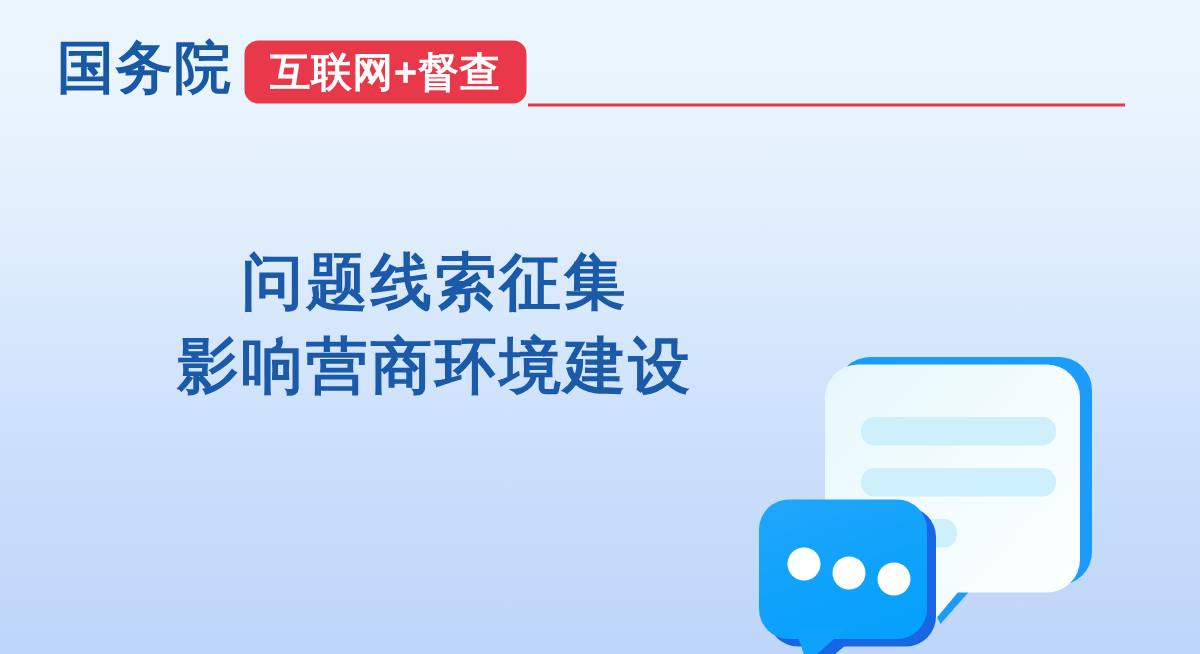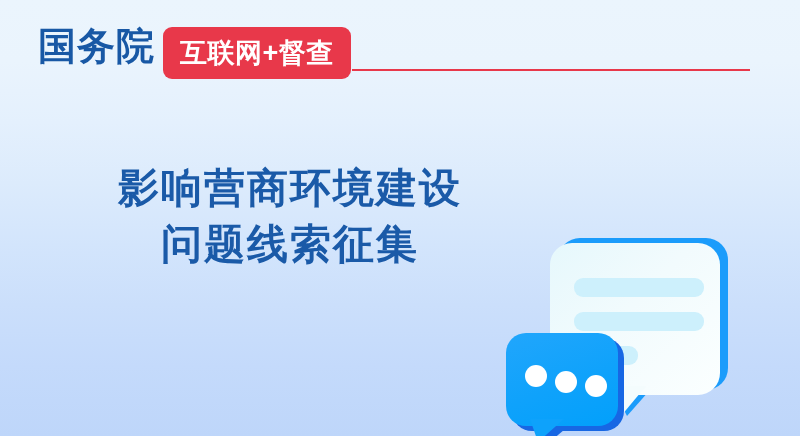--- a/index.html
+++ b/index.html
@@ -48,21 +48,21 @@
     line-height: 44px;
     letter-spacing: 1px;
     color: #1858a5;
     white-space: nowrap;
   }
 
   #badge {
     position: absolute;
     left: 163px;
     top: 27px;
-    height: 52px;
+    height: 42px;
     padding: 0 17px;
     display: flex;
     align-items: center;
     background: #e8384a;
     border-radius: 9px;
     box-sizing: border-box;
   }
 
   #badge-label {
     font-size: 27px;
@@ -221,22 +221,22 @@
     <div id="org-title">国务院</div>
 
     <div id="badge">
       <span id="badge-label">互联网+督查</span>
     </div>
 
     <div id="header-rule"></div>
   </div>
 
   <div id="headline">
+    <div class="headline-line">问题线索征集</div>
     <div class="headline-line">影响营商环境建设</div>
-    <div class="headline-line">问题线索征集</div>
   </div>
 
   <div id="illustration">
     <div class="big-bubble-shadow"></div>
     <div class="big-bubble-shadow-tail"></div>
 
     <div class="big-bubble"></div>
     <div class="big-bubble-tail"></div>
 
     <div class="bubble-bar bar1"></div>

